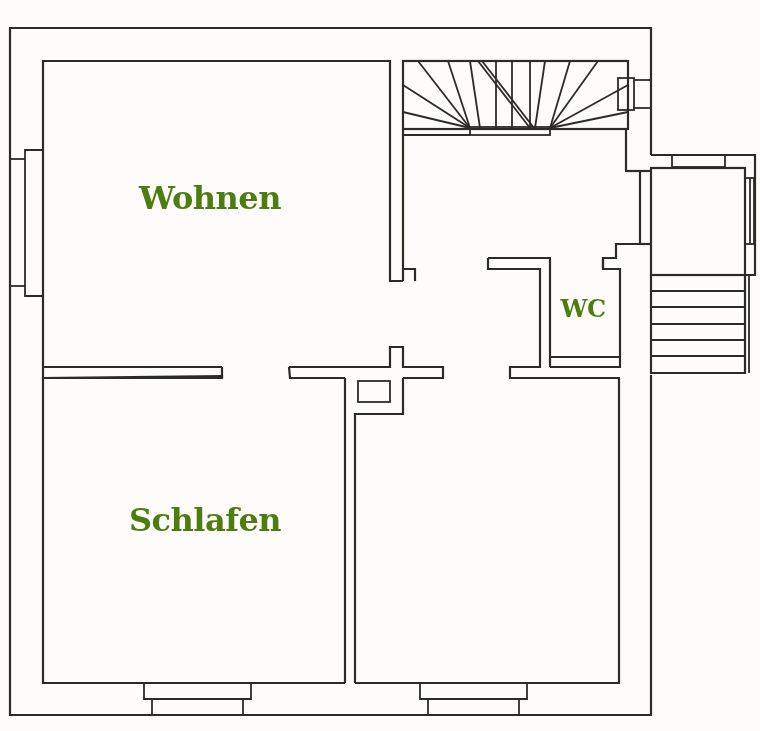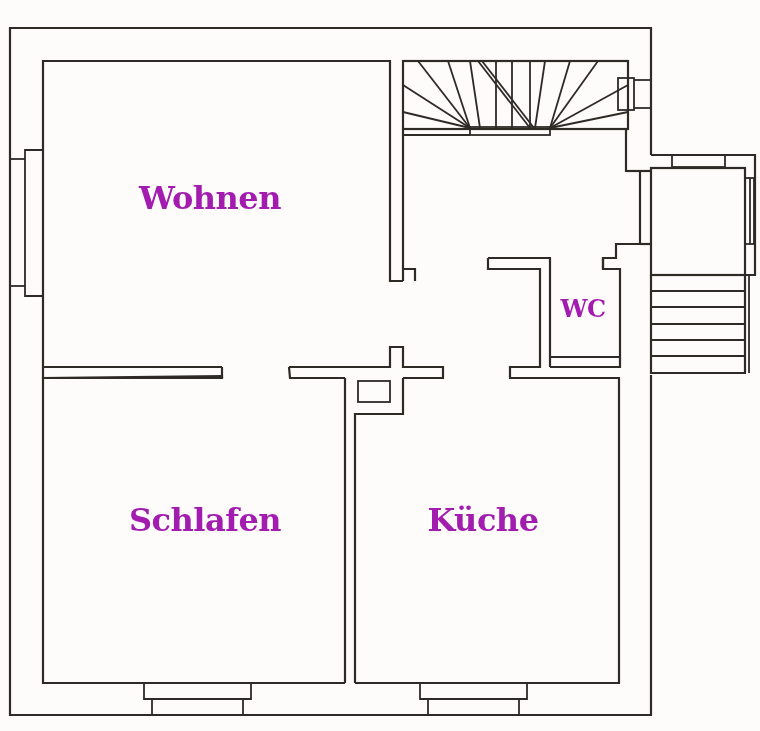--- a/index.html
+++ b/index.html
@@ -5,21 +5,21 @@
     html, body { margin: 0; padding: 0; background: #fdfcfa; }
     body { width: 760px; height: 731px; position: relative; overflow: hidden; }
     .plan { position: absolute; left: 0; top: 0; width: 760px; height: 731px; }
     .plan svg { position: absolute; left: 0; top: 0; }
     .wall { fill: none; stroke: #2e2a26; stroke-width: 2.2; stroke-linejoin: miter; }
     .thin { fill: none; stroke: #2e2a26; stroke-width: 1.8; }
     .label {
       position: absolute;
       font-family: "DejaVu Serif", "Liberation Serif", serif;
       font-weight: bold;
-      color: #a21caf;
+      color: #4d7c0f;
       white-space: nowrap;
       transform: translate(-50%, -50%);
       letter-spacing: -0.5px;
     }
     .lbl-big { font-size: 32px; }
     .lbl-wc { font-size: 24px; }
   </style>
 </head>
 <body>
 
@@ -101,15 +101,14 @@
       <line x1="651" y1="307" x2="745" y2="307"></line>
       <line x1="651" y1="324" x2="745" y2="324"></line>
       <line x1="651" y1="340" x2="745" y2="340"></line>
       <line x1="651" y1="356" x2="745" y2="356"></line>
     </g>
     <line class="thin" x1="749" y1="275" x2="749" y2="373"></line>
   </svg>
 
   <div class="label lbl-big" style="left:210px; top:198px;">Wohnen</div>
   <div class="label lbl-big" style="left:205px; top:520px;text-align:right;">Schlafen</div>
-  <div class="label lbl-big" style="left:483px; top:520px;">Küche</div>
   <div class="label lbl-wc" style="left:583px; top:308px;">WC</div>
 </div>
 
 </body></html>

